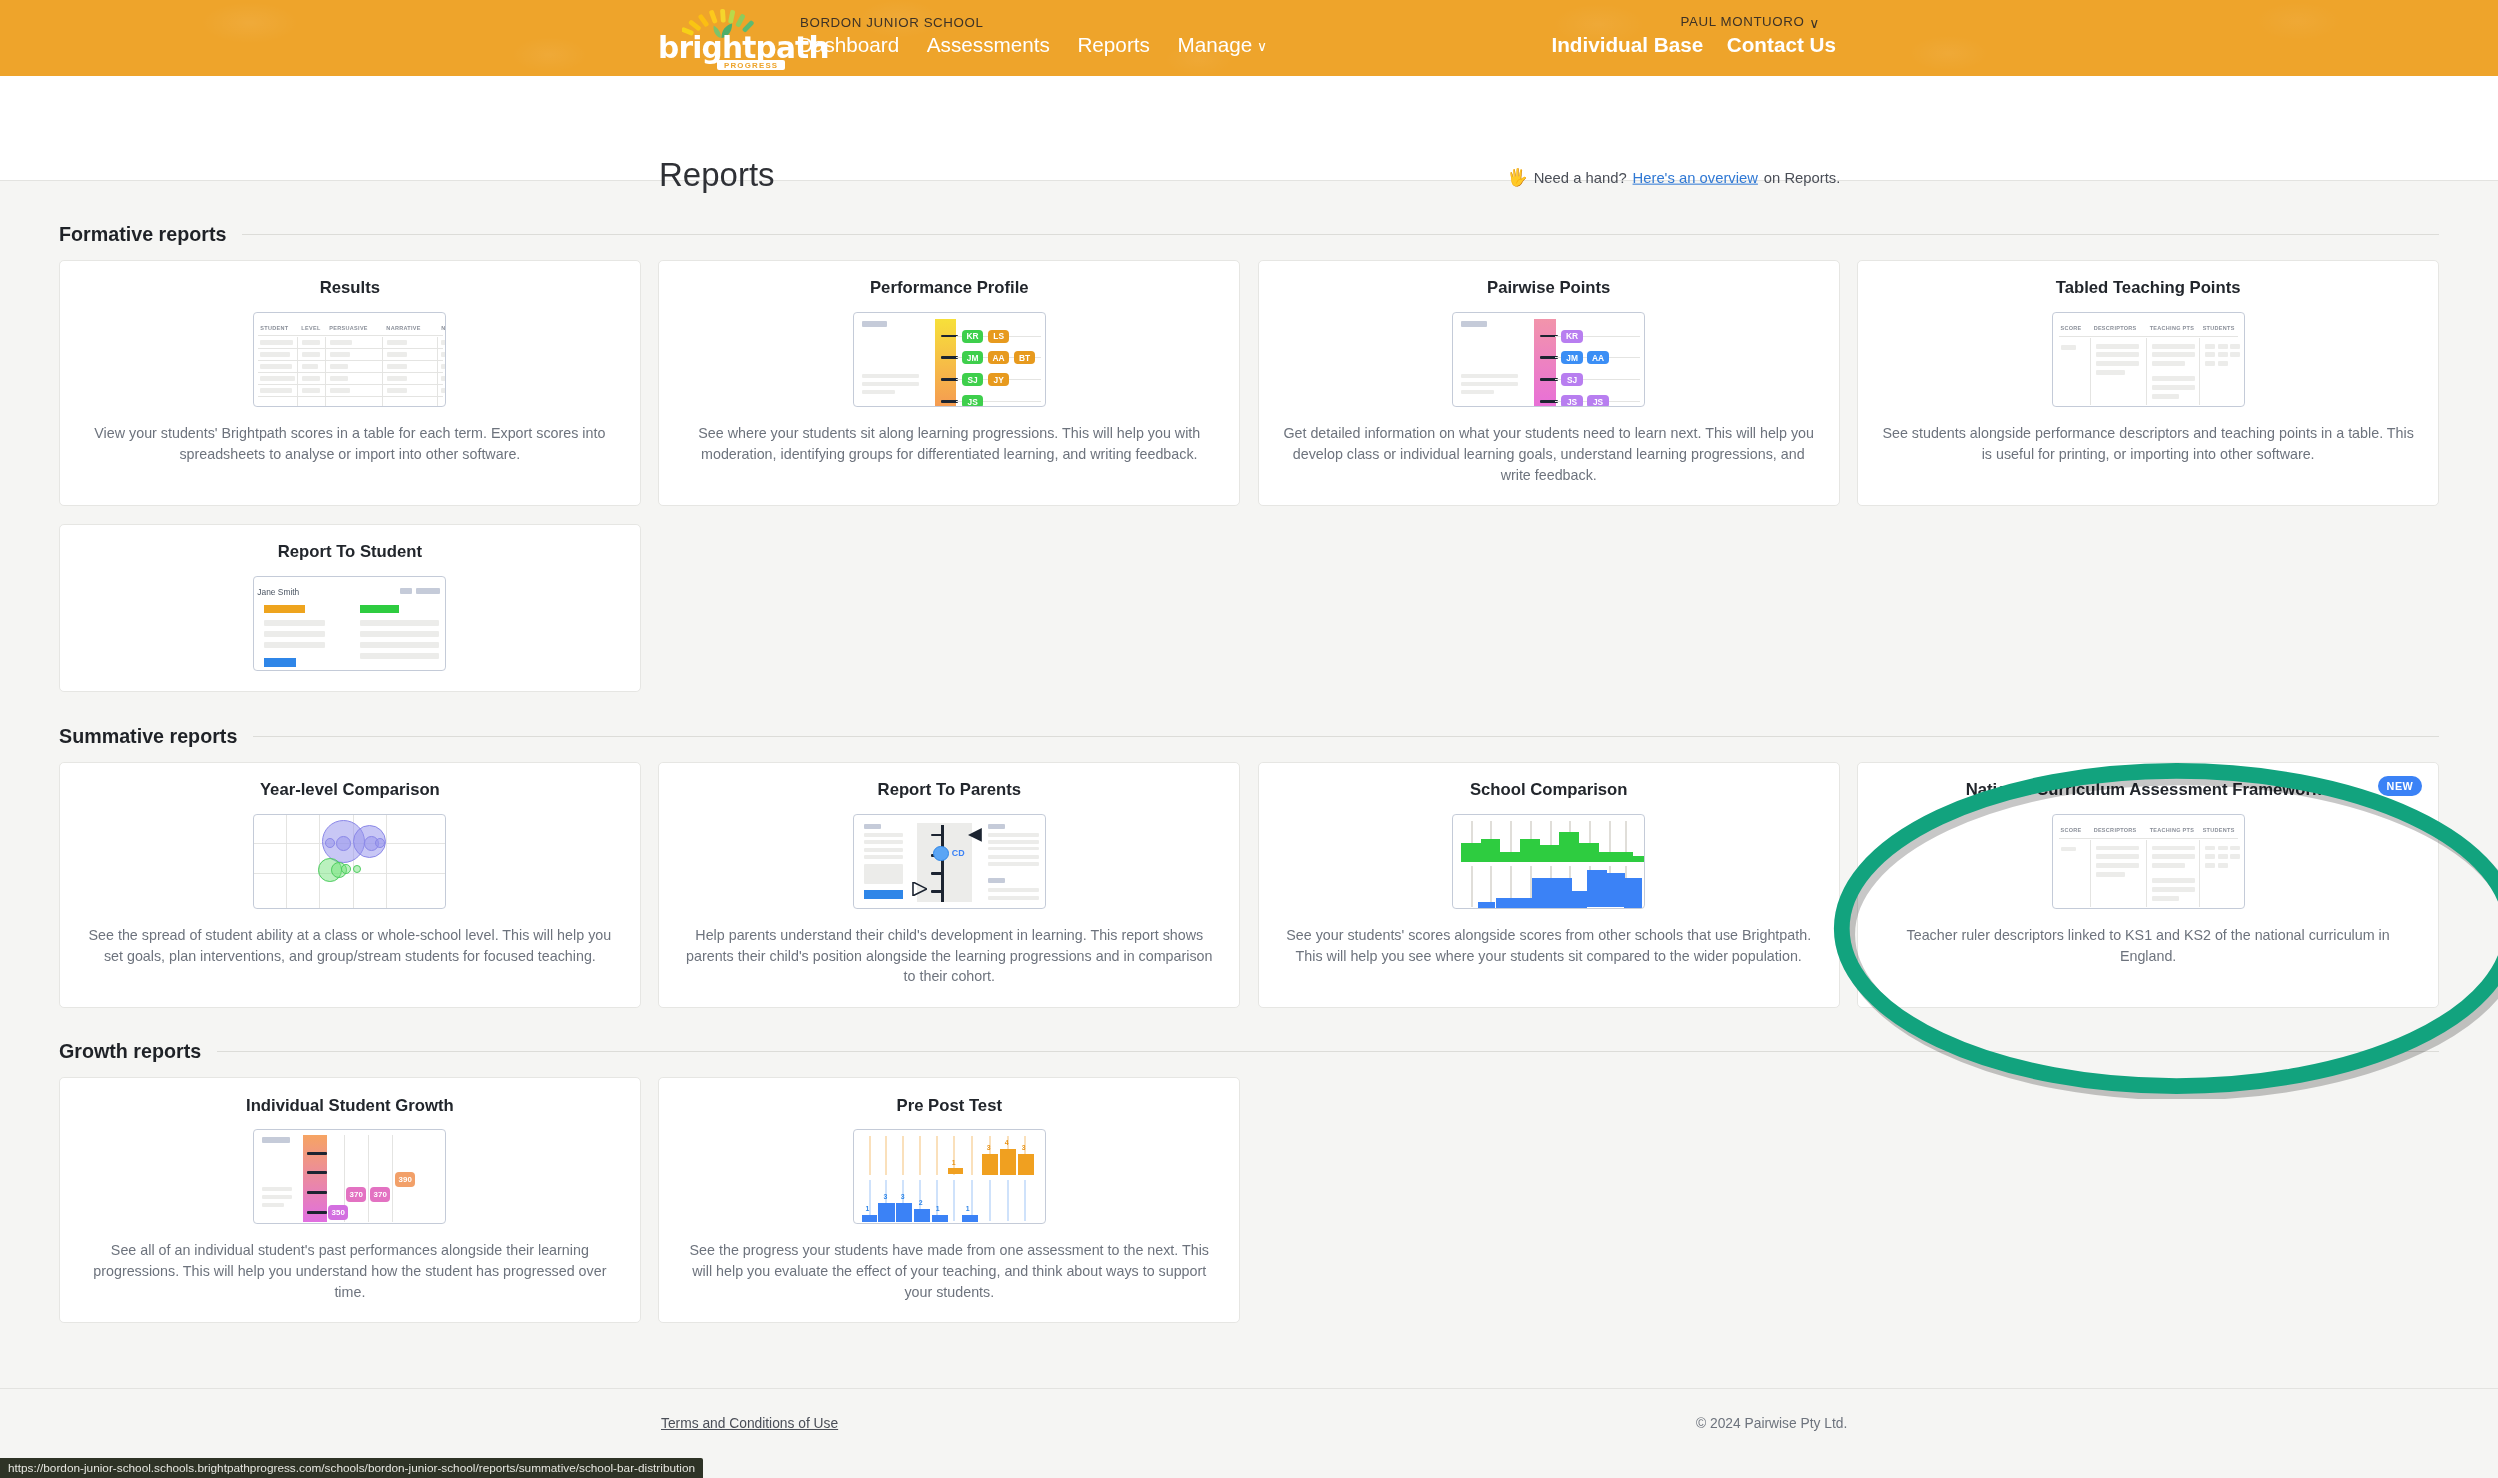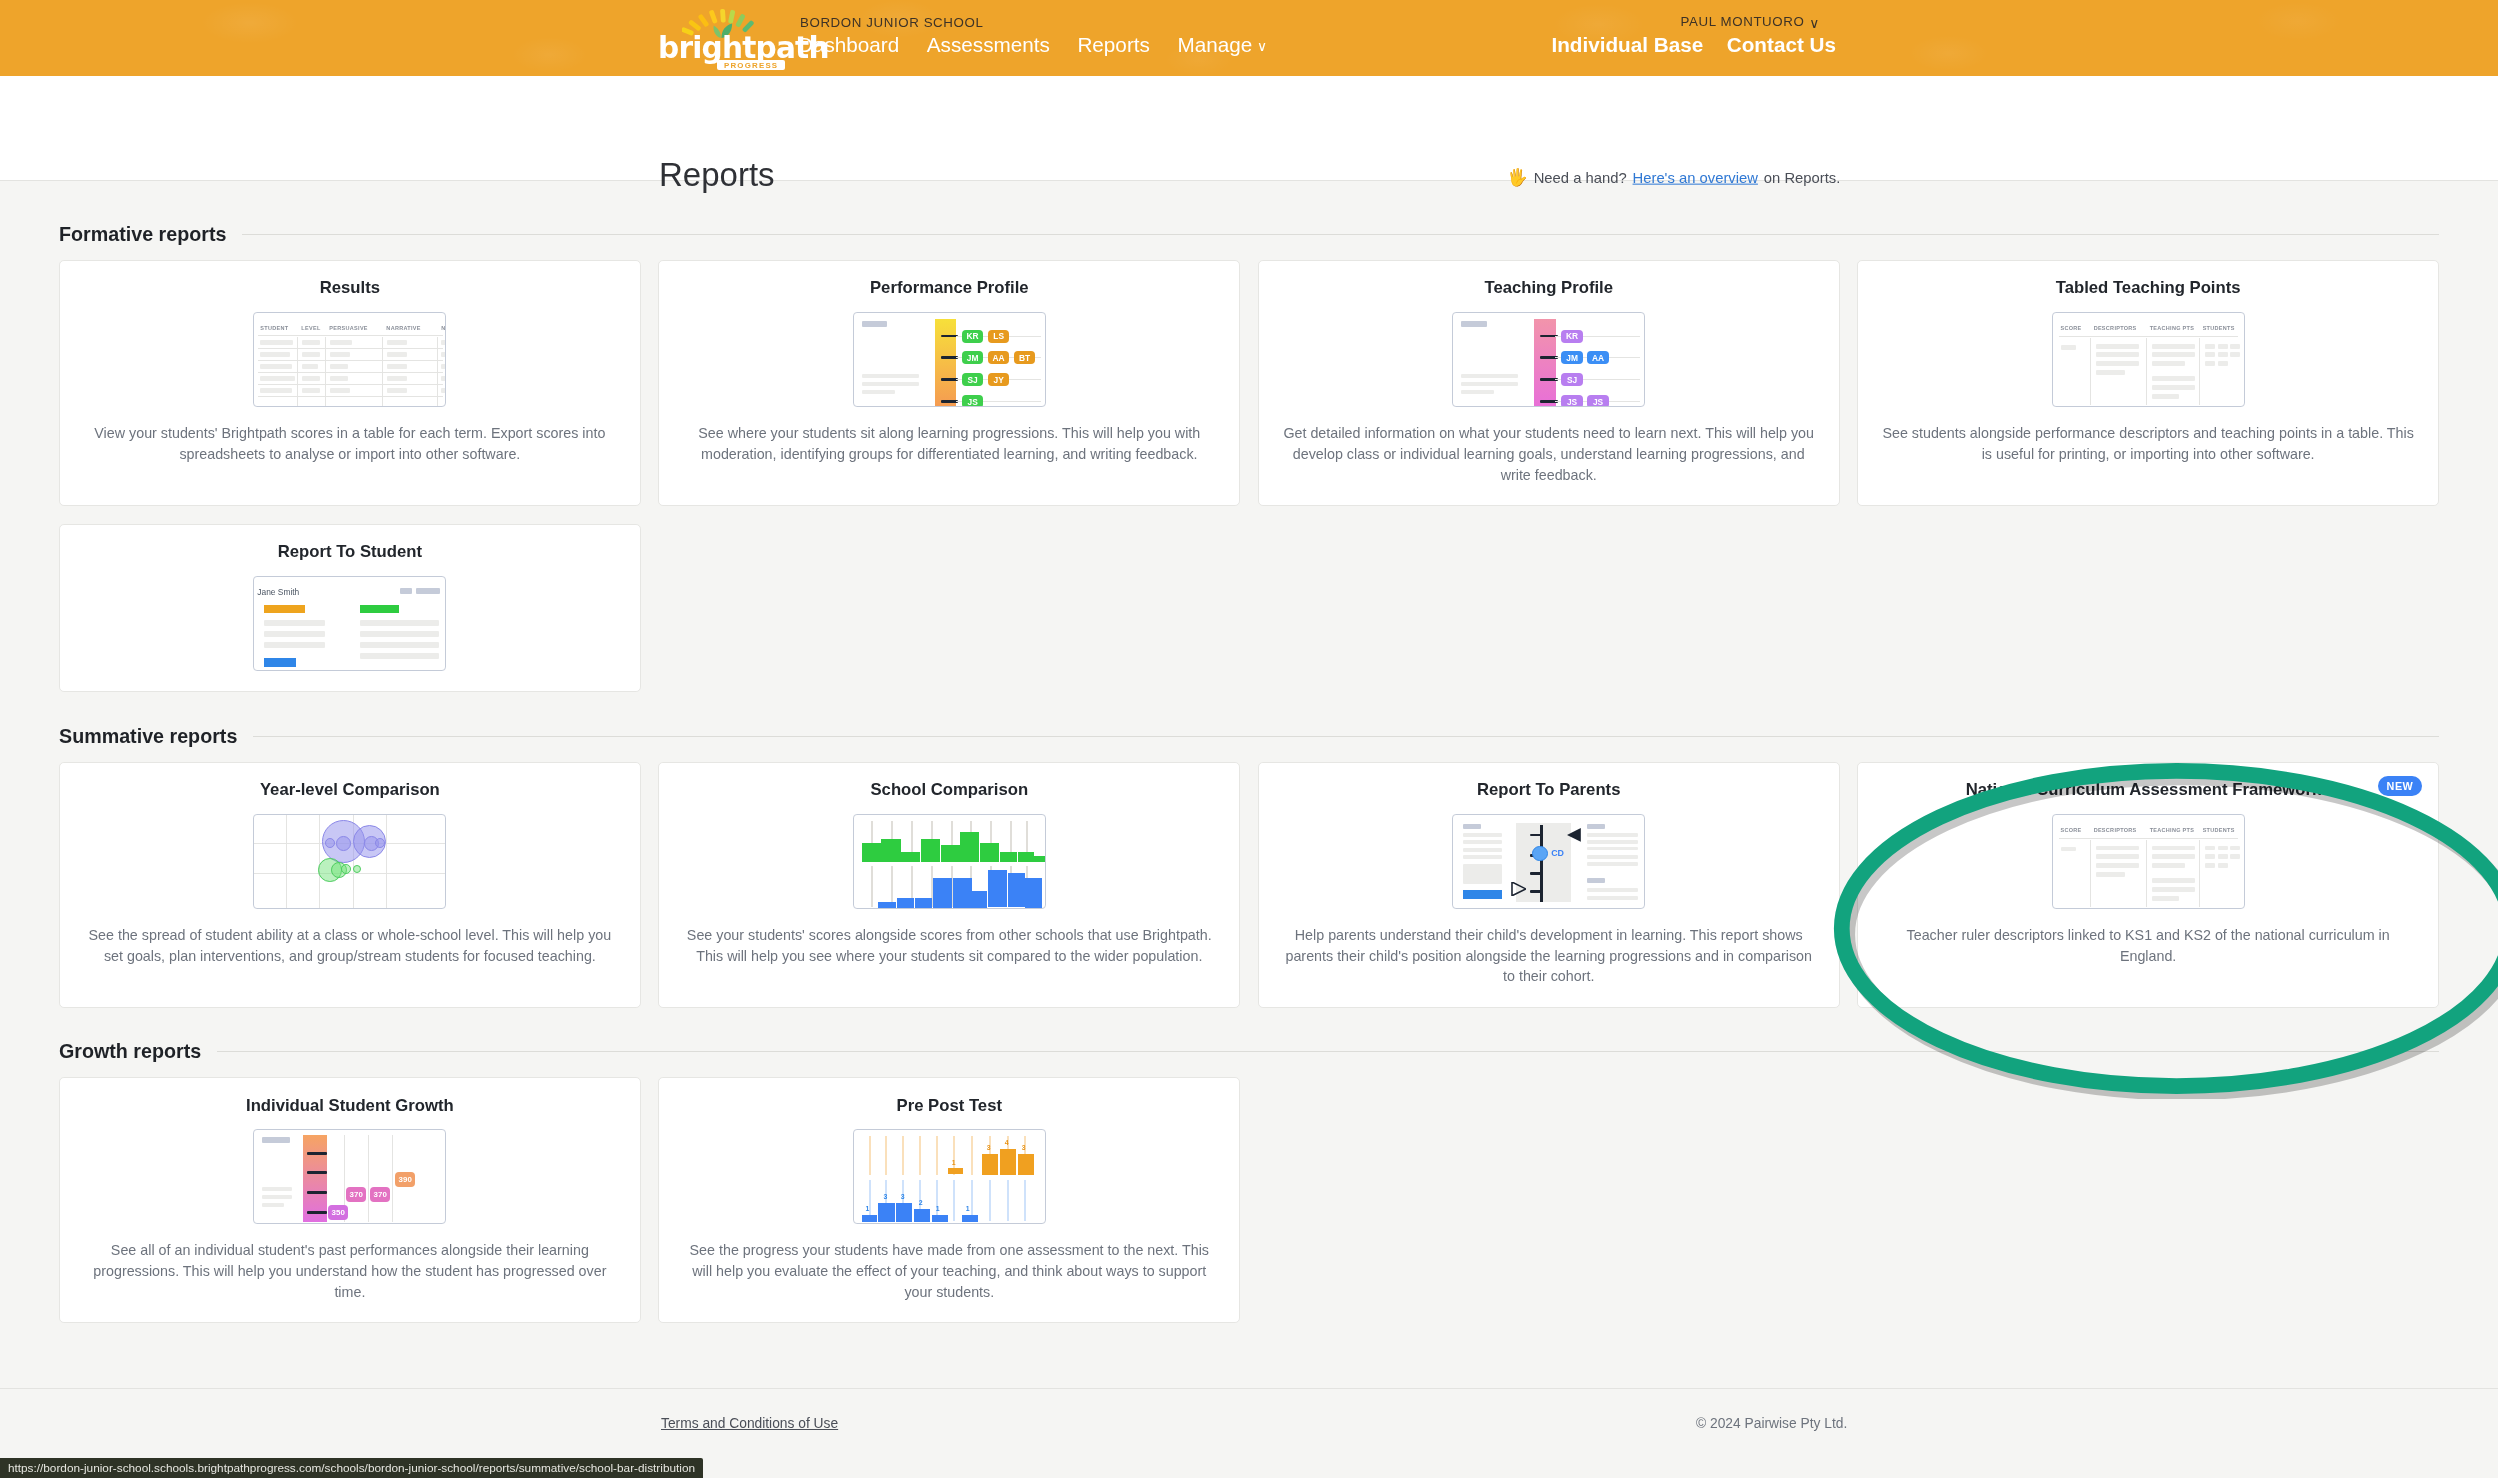--- a/index.html
+++ b/index.html
@@ -296,21 +296,21 @@
           <div class="tag" style="left:134px;top:38px;width:21.7px;height:12.8px;background:#e79a1e;">AA</div>
           <div class="tag" style="left:160px;top:38px;width:21.7px;height:12.8px;background:#e79a1e;">BT</div>
           <div class="tag" style="left:108px;top:60px;width:21.7px;height:12.8px;background:#3ecf4c;">SJ</div>
           <div class="tag" style="left:134px;top:60px;width:21.7px;height:12.8px;background:#e79a1e;">JY</div>
           <div class="tag" style="left:108px;top:82px;width:21.7px;height:12.8px;background:#3ecf4c;">JS</div>
         </div>
         <div class="card-desc">See where your students sit along learning progressions. This will help you with moderation, identifying groups for differentiated learning, and writing feedback.</div>
       </div>
 
       <div class="card r1">
-        <div class="card-title">Teaching Profile</div>
+        <div class="card-title">Pairwise Points</div>
         <div class="thumb">
           <div class="bar" style="left:7.9px; top:7.9px; width:25.6px; height:5.9px; background:#c5cbd9;"></div>
           <div class="bar" style="left:7.9px; top:61px; width:57px; height:3.9px;"></div>
           <div class="bar" style="left:7.9px; top:69px; width:57px; height:3.9px;"></div>
           <div class="bar" style="left:7.9px; top:77px; width:33px; height:3.9px;"></div>
           <div style="position:absolute;left:81px;top:5.9px;width:21.7px;height:89px;background:linear-gradient(#f294ab,#e86fd8);"></div>
           <div class="tick" style="left:87px; top:21.7px; width:17.7px;"></div>
           <div class="tick" style="left:87px; top:43px; width:17.7px;"></div>
           <div class="tick" style="left:87px; top:65px; width:17.7px;"></div>
           <div class="tick" style="left:87px; top:87px; width:17.7px;"></div>
@@ -407,20 +407,57 @@
           <div class="bubble" style="left:82px; top:20.7px; width:14.8px; height:14.8px; background:rgba(150,148,235,0.52); border:1.5px solid #8a87e8;"></div>
           <div class="bubble" style="left:71px; top:22.7px; width:9.9px; height:9.9px; background:rgba(150,148,235,0.52); border:1.5px solid #8a87e8;"></div>
           <div class="bubble" style="left:110px;top:20.7px; width:14.8px; height:14.8px; background:rgba(150,148,235,0.52); border:1.5px solid #8a87e8;"></div>
           <div class="bubble" style="left:121px;top:22.7px; width:9.9px; height:9.9px; background:rgba(150,148,235,0.52); border:1.5px solid #8a87e8;"></div>
           <div class="bubble" style="left:64px; top:43px; width:23.6px; height:23.6px; background:rgba(110,225,120,0.48); border:1.5px solid #4dcc5f;"></div>
           <div class="bubble" style="left:77px; top:47px; width:15.8px; height:15.8px; background:rgba(110,225,120,0.48); border:1.5px solid #4dcc5f;"></div>
           <div class="bubble" style="left:87px; top:49px; width:9.9px; height:9.9px; background:rgba(110,225,120,0.48); border:1.5px solid #4dcc5f;"></div>
           <div class="bubble" style="left:99px;top:50px; width:7.9px;  height:7.9px;  background:rgba(110,225,120,0.48); border:1.5px solid #4dcc5f;"></div>
         </div>
         <div class="card-desc">See the spread of student ability at a class or whole-school level. This will help you set goals, plan interventions, and group/stream students for focused teaching.</div>
+      </div>
+
+      <div class="card">
+        <div class="card-title">Report To Parents</div>
+        <div class="thumb">
+          <div class="bar" style="left:9.9px;top:8.9px;  width:17.7px;height:4.9px;background:#c5cbd9;"></div>
+          <div class="bar" style="left:9.9px;top:17.7px; width:39px;height:3.9px;"></div>
+          <div class="bar" style="left:9.9px;top:24.6px; width:39px;height:3.9px;"></div>
+          <div class="bar" style="left:9.9px;top:33px; width:39px;height:3.9px;"></div>
+          <div class="bar" style="left:9.9px;top:40px; width:39px;height:3.9px;"></div>
+          <div class="bar" style="left:9.9px;top:49px; width:39px;height:19.7px;"></div>
+          <div style="position:absolute;left:9.9px;top:75px;width:39px;height:8.9px;background:#2f86e8;"></div>
+          <div style="position:absolute;left:63px;top:7.9px;width:55px;height:79px;background:#ececea;"></div>
+          <div style="position:absolute;left:87px;top:9.9px;width:3px;height:77px;background:#1c2431;"></div>
+          <div class="tick" style="left:77px;top:18.7px;width:11.8px;"></div>
+          <div class="tick" style="left:77px;top:39px;width:11.8px;"></div>
+          <div class="tick" style="left:77px;top:57px;width:11.8px;"></div>
+          <div class="tick" style="left:77px;top:75px;width:11.8px;"></div>
+          <div class="bubble" style="left:79px;top:30.5px;width:15.8px;height:15.8px;background:#5aa5f5;border:1.5px solid #2f86e8;"></div>
+          <div style="position:absolute;left:98px;top:33px;font-size:8.9px;font-weight:700;color:#3b82f6;">CD</div>
+          <svg style="position:absolute;left:112px;top:12.8px;" width="15.8" height="13.8" viewBox="0 0 16 14">
+              <polygon points="16,0 16,14 2,7" fill="#1c2431"></polygon>
+            </svg>
+          <svg style="position:absolute;left:57px;top:67px;" width="15.8" height="13.8" viewBox="0 0 16 14">
+              <polygon points="2,0 2,14 16,7" fill="none" stroke="#1c2431" stroke-width="1.6"></polygon>
+            </svg>
+          <div class="bar" style="left:134px;top:8.9px;  width:17.7px;height:4.9px;background:#c5cbd9;"></div>
+          <div class="bar" style="left:134px;top:17.7px; width:51px;height:3.9px;"></div>
+          <div class="bar" style="left:134px;top:24.6px; width:51px;height:3.9px;"></div>
+          <div class="bar" style="left:134px;top:31.5px; width:51px;height:3.9px;"></div>
+          <div class="bar" style="left:134px;top:40px; width:51px;height:3.9px;"></div>
+          <div class="bar" style="left:134px;top:47px; width:51px;height:3.9px;"></div>
+          <div class="bar" style="left:134px;top:63px; width:17.7px;height:4.9px;background:#c5cbd9;"></div>
+          <div class="bar" style="left:134px;top:73px; width:51px;height:3.9px;"></div>
+          <div class="bar" style="left:134px;top:81px; width:51px;height:3.9px;"></div>
+        </div>
+        <div class="card-desc">Help parents understand their child's development in learning. This report shows parents their child's position alongside the learning progressions and in comparison to their cohort.</div>
       </div>
 
       <div class="card">
         <div class="card-title">School Comparison</div>
         <div class="thumb">
           <div class="stem" style="left:17.7px; top:5.9px;  height:41px;"></div>
           <div class="stem" style="left:37px; top:5.9px;  height:41px;"></div>
           <div class="stem" style="left:57px; top:5.9px;  height:41px;"></div>
           <div class="stem" style="left:77px; top:5.9px;  height:41px;"></div>
           <div class="stem" style="left:97px; top:5.9px;  height:41px;"></div>
@@ -451,57 +488,20 @@
           <div class="bbar" style="left:43px; top:83px; width:17.7px; height:9.9px;"></div>
           <div class="bbar" style="left:61px; top:83px; width:17.7px; height:9.9px;"></div>
           <div class="bbar" style="left:79px; top:63px; width:19.7px; height:29.6px;"></div>
           <div class="bbar" style="left:99px;top:63px; width:19.7px; height:29.6px;"></div>
           <div class="bbar" style="left:116px;top:76px; width:17.7px; height:16.7px;"></div>
           <div class="bbar" style="left:134px;top:55px; width:19.7px; height:37px;"></div>
           <div class="bbar" style="left:154px;top:58px; width:17.7px; height:34px;"></div>
           <div class="bbar" style="left:171px;top:63px; width:17.7px; height:29.6px;"></div>
         </div>
         <div class="card-desc">See your students' scores alongside scores from other schools that use Brightpath. This will help you see where your students sit compared to the wider population.</div>
-      </div>
-
-      <div class="card">
-        <div class="card-title">Report To Parents</div>
-        <div class="thumb">
-          <div class="bar" style="left:9.9px;top:8.9px;  width:17.7px;height:4.9px;background:#c5cbd9;"></div>
-          <div class="bar" style="left:9.9px;top:17.7px; width:39px;height:3.9px;"></div>
-          <div class="bar" style="left:9.9px;top:24.6px; width:39px;height:3.9px;"></div>
-          <div class="bar" style="left:9.9px;top:33px; width:39px;height:3.9px;"></div>
-          <div class="bar" style="left:9.9px;top:40px; width:39px;height:3.9px;"></div>
-          <div class="bar" style="left:9.9px;top:49px; width:39px;height:19.7px;"></div>
-          <div style="position:absolute;left:9.9px;top:75px;width:39px;height:8.9px;background:#2f86e8;"></div>
-          <div style="position:absolute;left:63px;top:7.9px;width:55px;height:79px;background:#ececea;"></div>
-          <div style="position:absolute;left:87px;top:9.9px;width:3px;height:77px;background:#1c2431;"></div>
-          <div class="tick" style="left:77px;top:18.7px;width:11.8px;"></div>
-          <div class="tick" style="left:77px;top:39px;width:11.8px;"></div>
-          <div class="tick" style="left:77px;top:57px;width:11.8px;"></div>
-          <div class="tick" style="left:77px;top:75px;width:11.8px;"></div>
-          <div class="bubble" style="left:79px;top:30.5px;width:15.8px;height:15.8px;background:#5aa5f5;border:1.5px solid #2f86e8;"></div>
-          <div style="position:absolute;left:98px;top:33px;font-size:8.9px;font-weight:700;color:#3b82f6;">CD</div>
-          <svg style="position:absolute;left:112px;top:12.8px;" width="15.8" height="13.8" viewBox="0 0 16 14">
-              <polygon points="16,0 16,14 2,7" fill="#1c2431"></polygon>
-            </svg>
-          <svg style="position:absolute;left:57px;top:67px;" width="15.8" height="13.8" viewBox="0 0 16 14">
-              <polygon points="2,0 2,14 16,7" fill="none" stroke="#1c2431" stroke-width="1.6"></polygon>
-            </svg>
-          <div class="bar" style="left:134px;top:8.9px;  width:17.7px;height:4.9px;background:#c5cbd9;"></div>
-          <div class="bar" style="left:134px;top:17.7px; width:51px;height:3.9px;"></div>
-          <div class="bar" style="left:134px;top:24.6px; width:51px;height:3.9px;"></div>
-          <div class="bar" style="left:134px;top:31.5px; width:51px;height:3.9px;"></div>
-          <div class="bar" style="left:134px;top:40px; width:51px;height:3.9px;"></div>
-          <div class="bar" style="left:134px;top:47px; width:51px;height:3.9px;"></div>
-          <div class="bar" style="left:134px;top:63px; width:17.7px;height:4.9px;background:#c5cbd9;"></div>
-          <div class="bar" style="left:134px;top:73px; width:51px;height:3.9px;"></div>
-          <div class="bar" style="left:134px;top:81px; width:51px;height:3.9px;"></div>
-        </div>
-        <div class="card-desc">Help parents understand their child's development in learning. This report shows parents their child's position alongside the learning progressions and in comparison to their cohort.</div>
       </div>
 
       <div class="card">
         <div class="badge-new">NEW</div>
         <div class="card-title">National Curriculum Assessment Frameworks</div>
         <div class="thumb">
           <div class="hdr" style="left:7.9px;  top:11.8px;">SCORE</div>
           <div class="hdr" style="left:41px; top:11.8px;">DESCRIPTORS</div>
           <div class="hdr" style="left:97px; top:11.8px;">TEACHING PTS</div>
           <div class="hdr" style="left:150px;top:11.8px;">STUDENTS</div>

